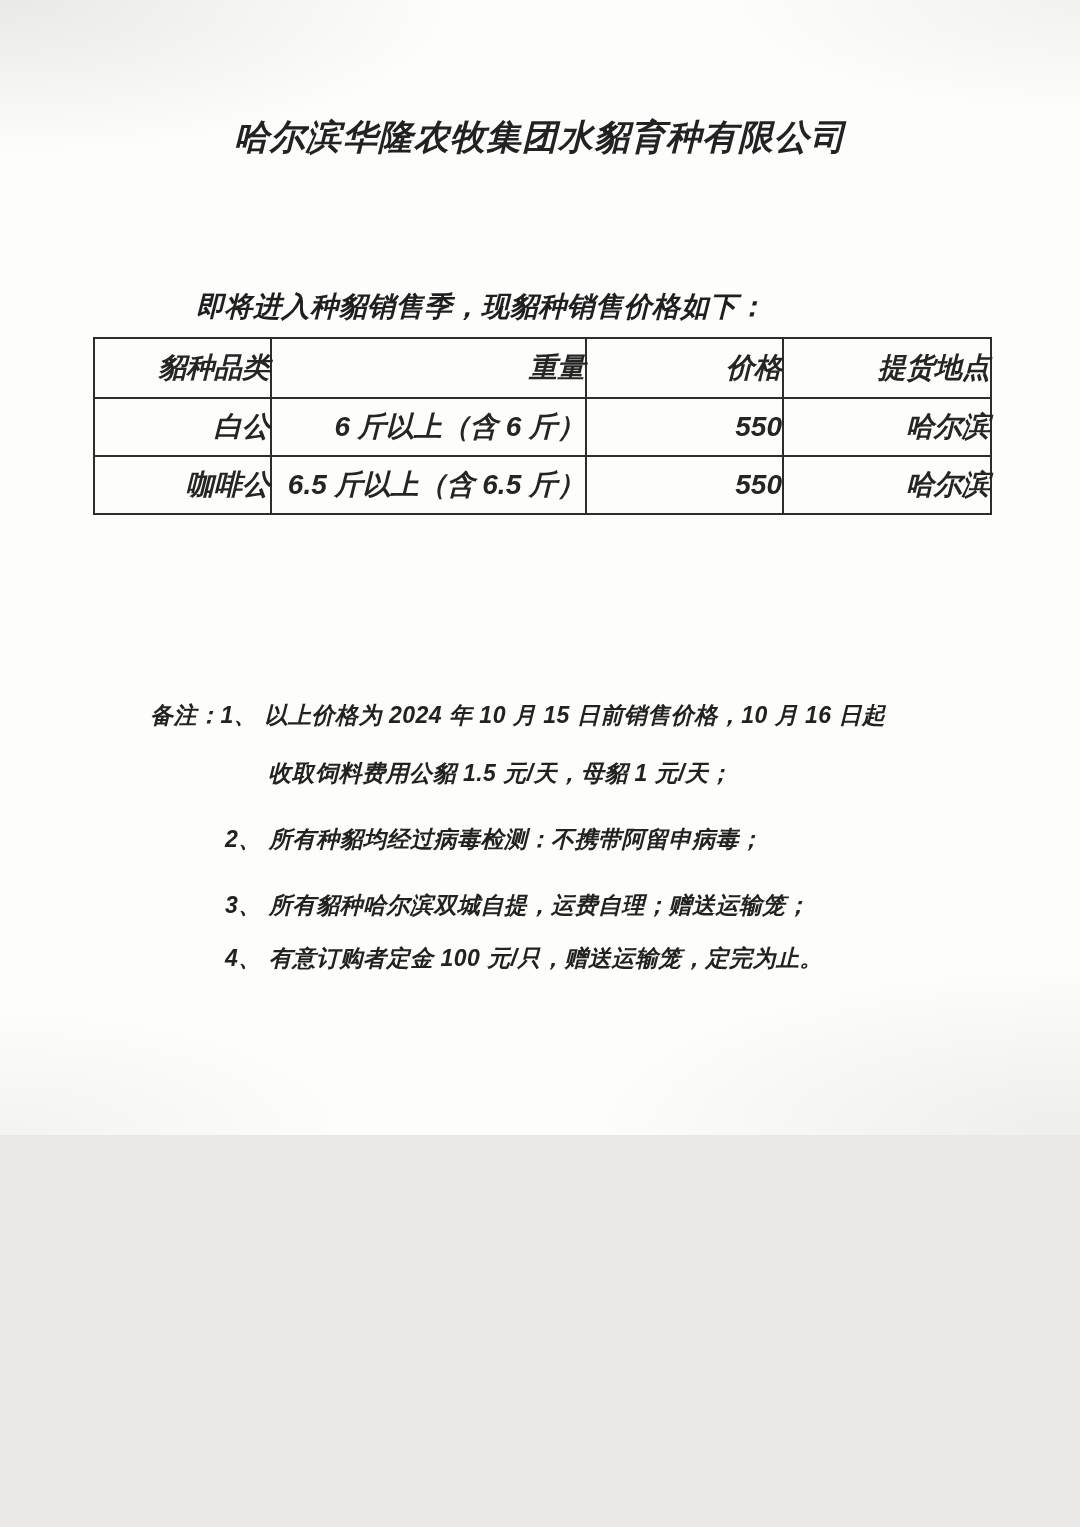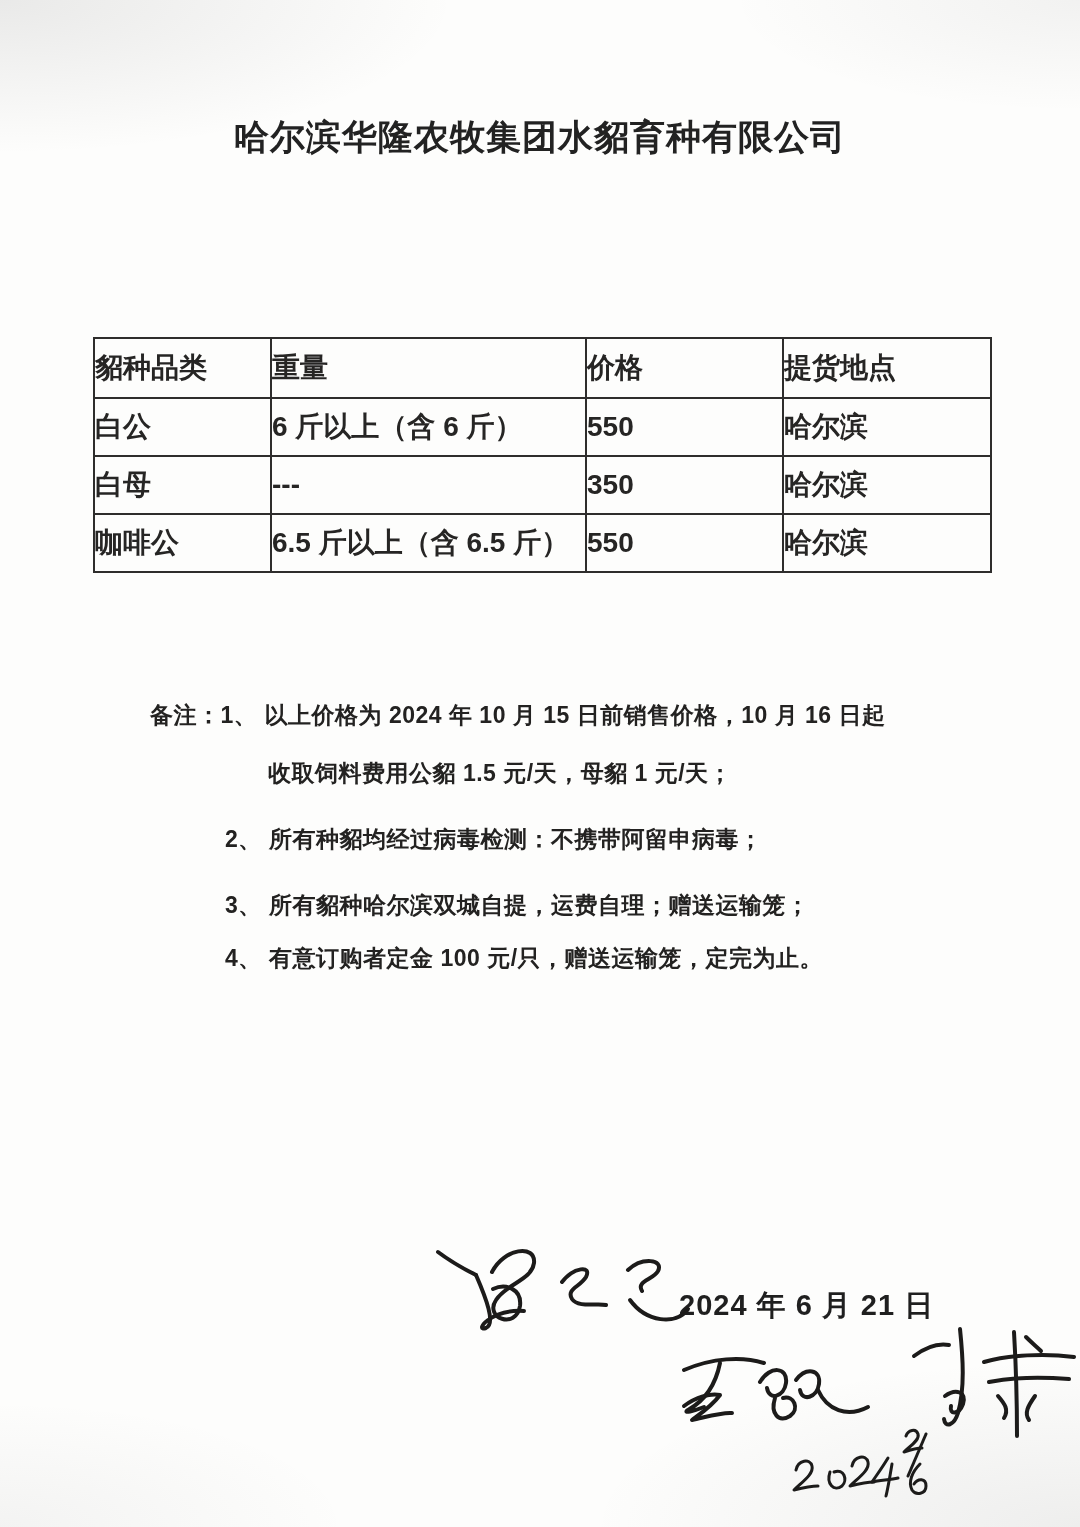--- a/index.html
+++ b/index.html
@@ -4,28 +4,29 @@
 <style>
   html, body { margin: 0; padding: 0; }
   body {
     width: 1080px; height: 1527px;
     font-family: "Liberation Sans", sans-serif;
     color: #1f1f1f;
     background: #e9e8e6;
   }
   .doc {
     position: relative;
-    width: 1080px; height: 1527px;
+    width: 1080px; height: 1135px;
     overflow: hidden;
     background:
       radial-gradient(ellipse 650px 220px at 0% 0%, rgba(60,60,60,0.10), transparent 70%),
       radial-gradient(ellipse 500px 160px at 100% 0%, rgba(60,60,60,0.06), transparent 70%),
       radial-gradient(ellipse 700px 240px at 100% 100%, rgba(60,60,60,0.08), transparent 70%),
       radial-gradient(ellipse 500px 180px at 0% 100%, rgba(60,60,60,0.05), transparent 70%),
       #fdfdfc;
+    font-style: italic;
   }
   .title-company {
     position: absolute; top: 114px; left: 0; width: 100%;
     text-align: center;
     font-size: 35px; font-weight: 700; letter-spacing: 1px;
     color: #222;
   }
   .title-doc {
     position: absolute; top: 180px; left: 0; width: 100%;
     text-align: center;
@@ -37,21 +38,21 @@
     font-size: 28px; font-weight: 700; letter-spacing: 0.5px;
   }
   table.price-table {
     position: absolute; top: 337px; left: 93px;
     width: 897px;
     border-collapse: collapse;
     table-layout: fixed;
   }
   table.price-table th, table.price-table td {
     border: 2px solid #2e2d2c;
-    text-align: left; vertical-align: middle;
+    text-align: right; vertical-align: middle;
     font-size: 28px; font-weight: 700;
     color: #262524;
     padding: 0;
   }
   table.price-table th { height: 58px; }
   table.price-table td { height: 56px; }
   col.c1 { width: 177px; } col.c2 { width: 315px; }
   col.c3 { width: 197px; } col.c4 { width: 208px; }
   .notes { position: absolute; left: 0; top: 0; width: 100%; }
   .note-line {
@@ -79,20 +80,21 @@
     stroke-linecap: round; stroke-linejoin: round;
   }
 </style>
 </head>
 <body>
 
 <div class="doc">
 
   <div class="title-company">哈尔滨华隆农牧集团水貂育种有限公司</div>
 
+  <div class="intro">即将进入种貂销售季，现貂种销售价格如下：</div>
 
   <table class="price-table">
     <colgroup>
         <col class="c1">
         <col class="c2">
         <col class="c3">
         <col class="c4">
       </colgroup>
     <thead>
       <tr>
@@ -100,26 +102,20 @@
         <th>重量</th>
         <th>价格</th>
         <th>提货地点</th>
       </tr>
     </thead>
     <tbody>
       <tr>
         <td>白公</td>
         <td>6 斤以上（含 6 斤）</td>
         <td>550</td>
-        <td>哈尔滨</td>
-      </tr>
-      <tr>
-        <td>白母</td>
-        <td>---</td>
-        <td>350</td>
         <td>哈尔滨</td>
       </tr>
       <tr>
         <td>咖啡公</td>
         <td>6.5 斤以上（含 6.5 斤）</td>
         <td>550</td>
         <td>哈尔滨</td>
       </tr>
     </tbody>
   </table>

